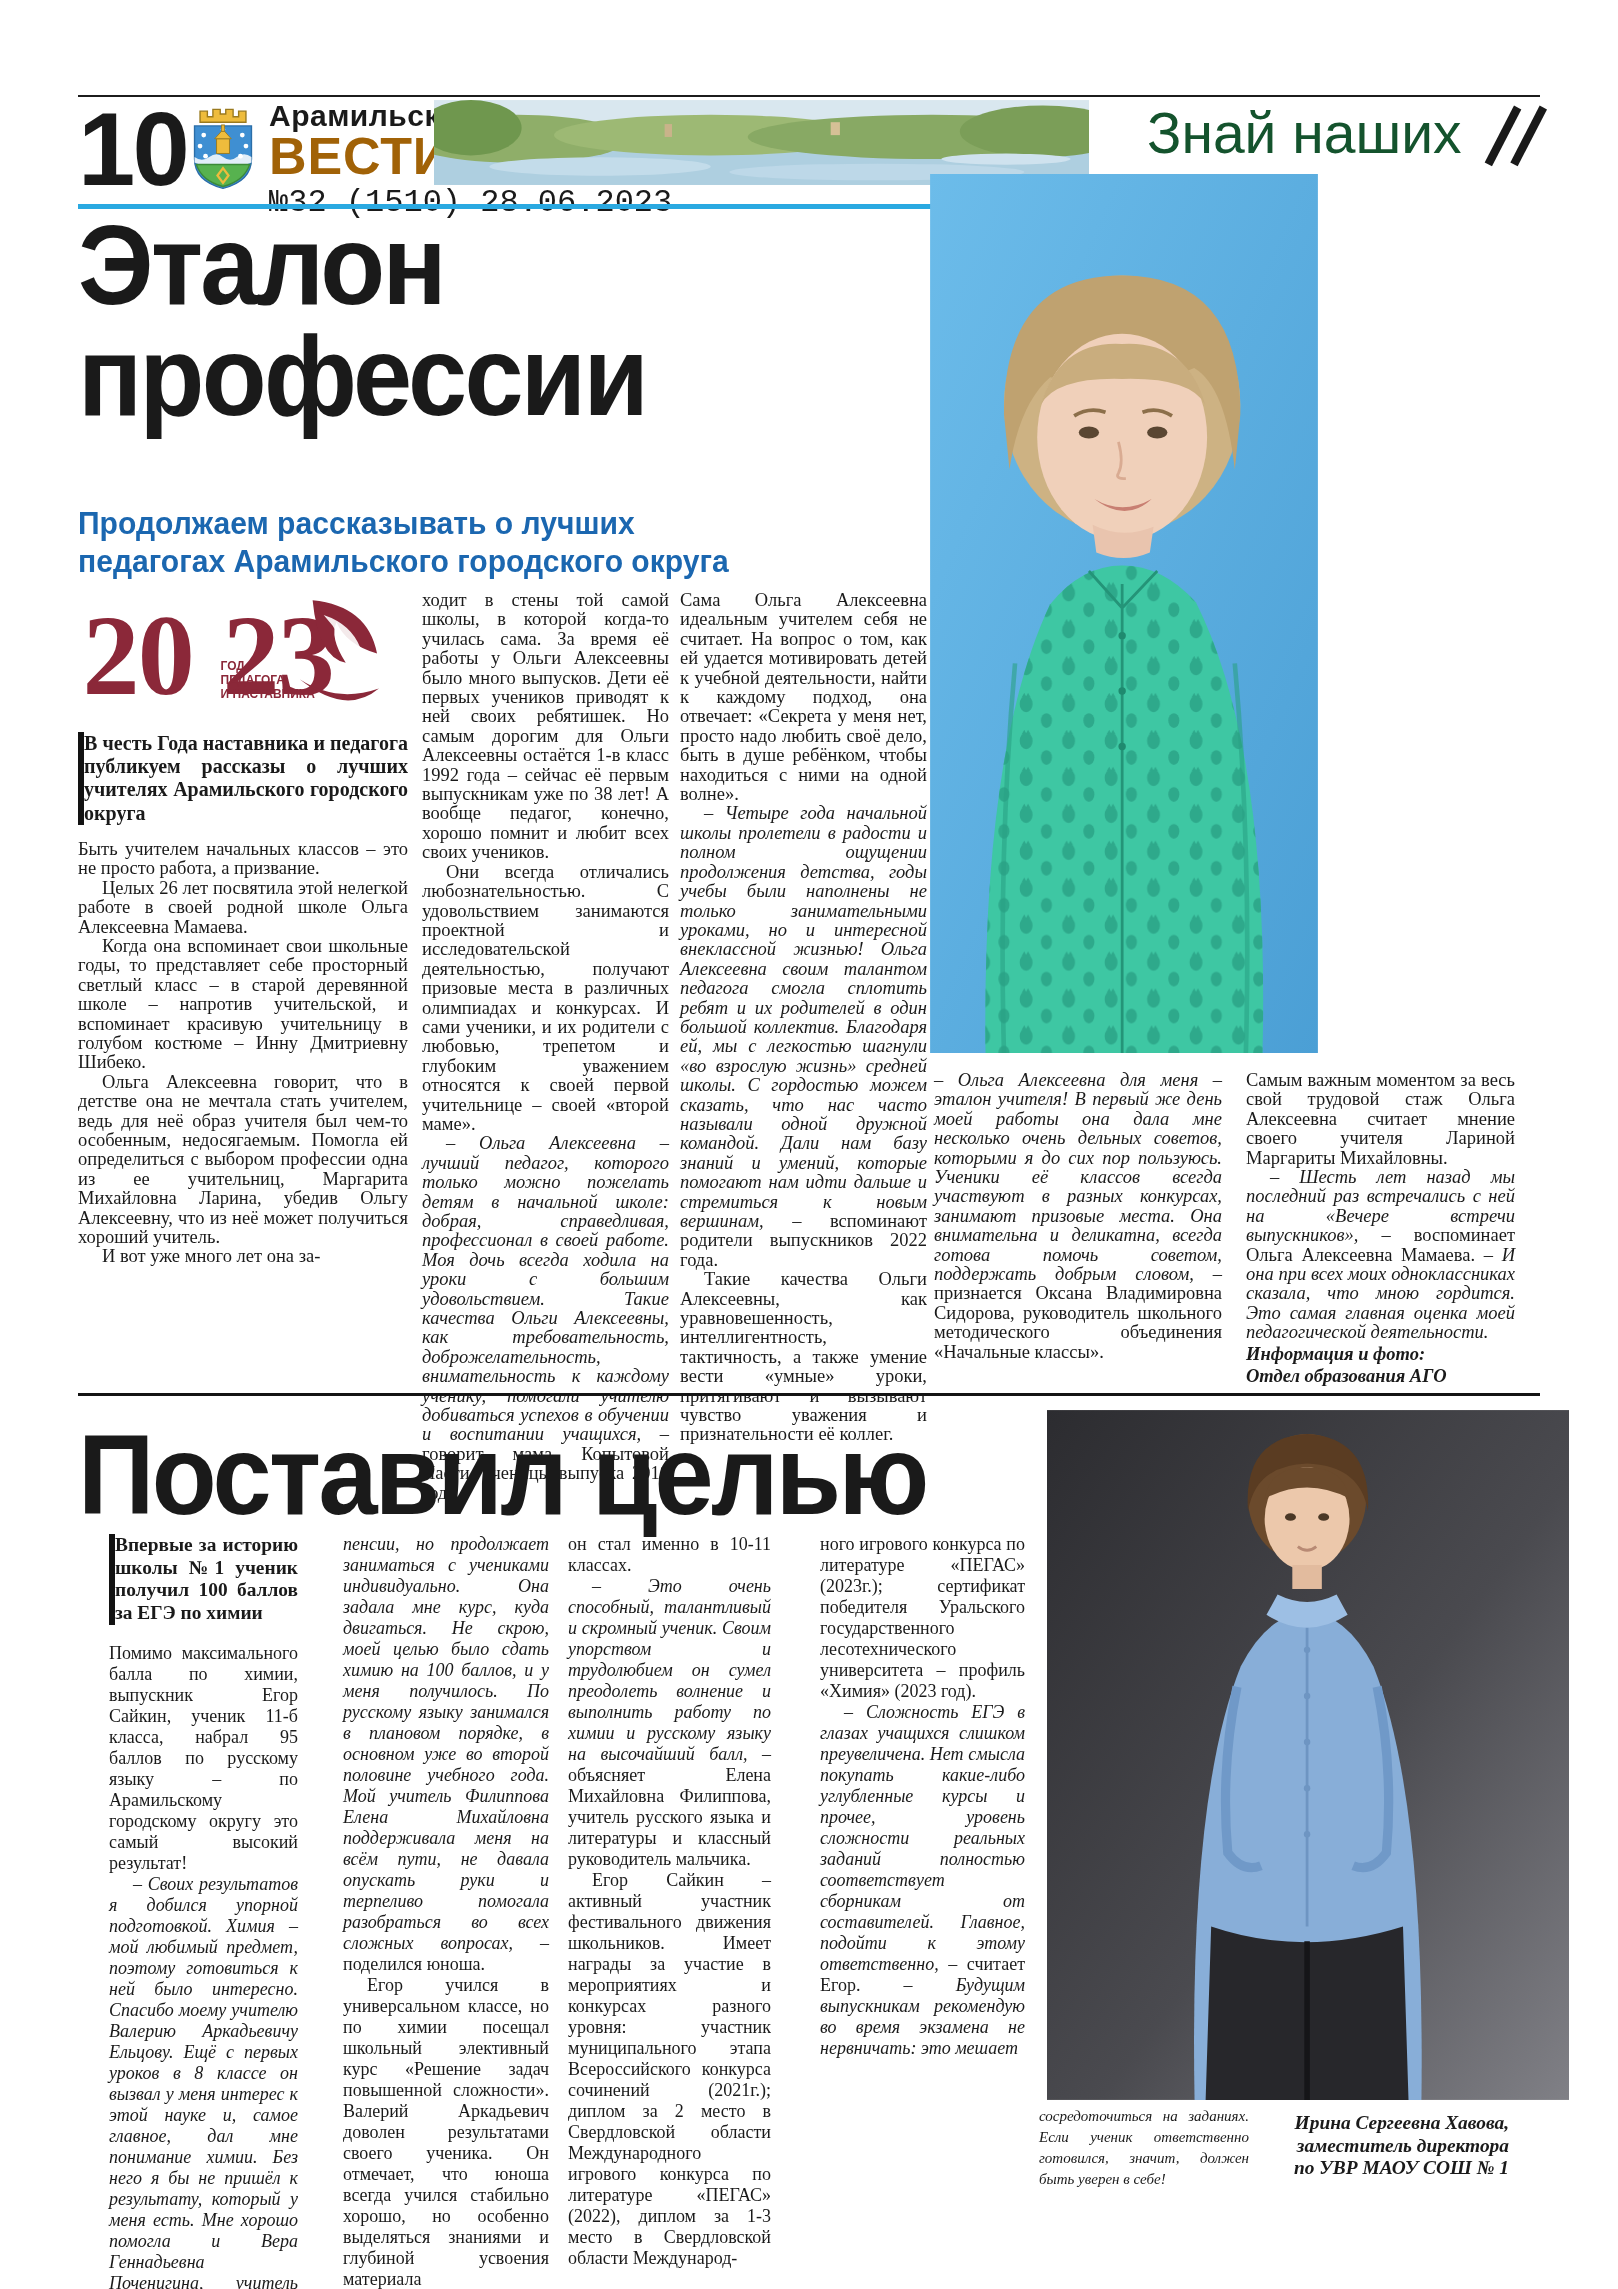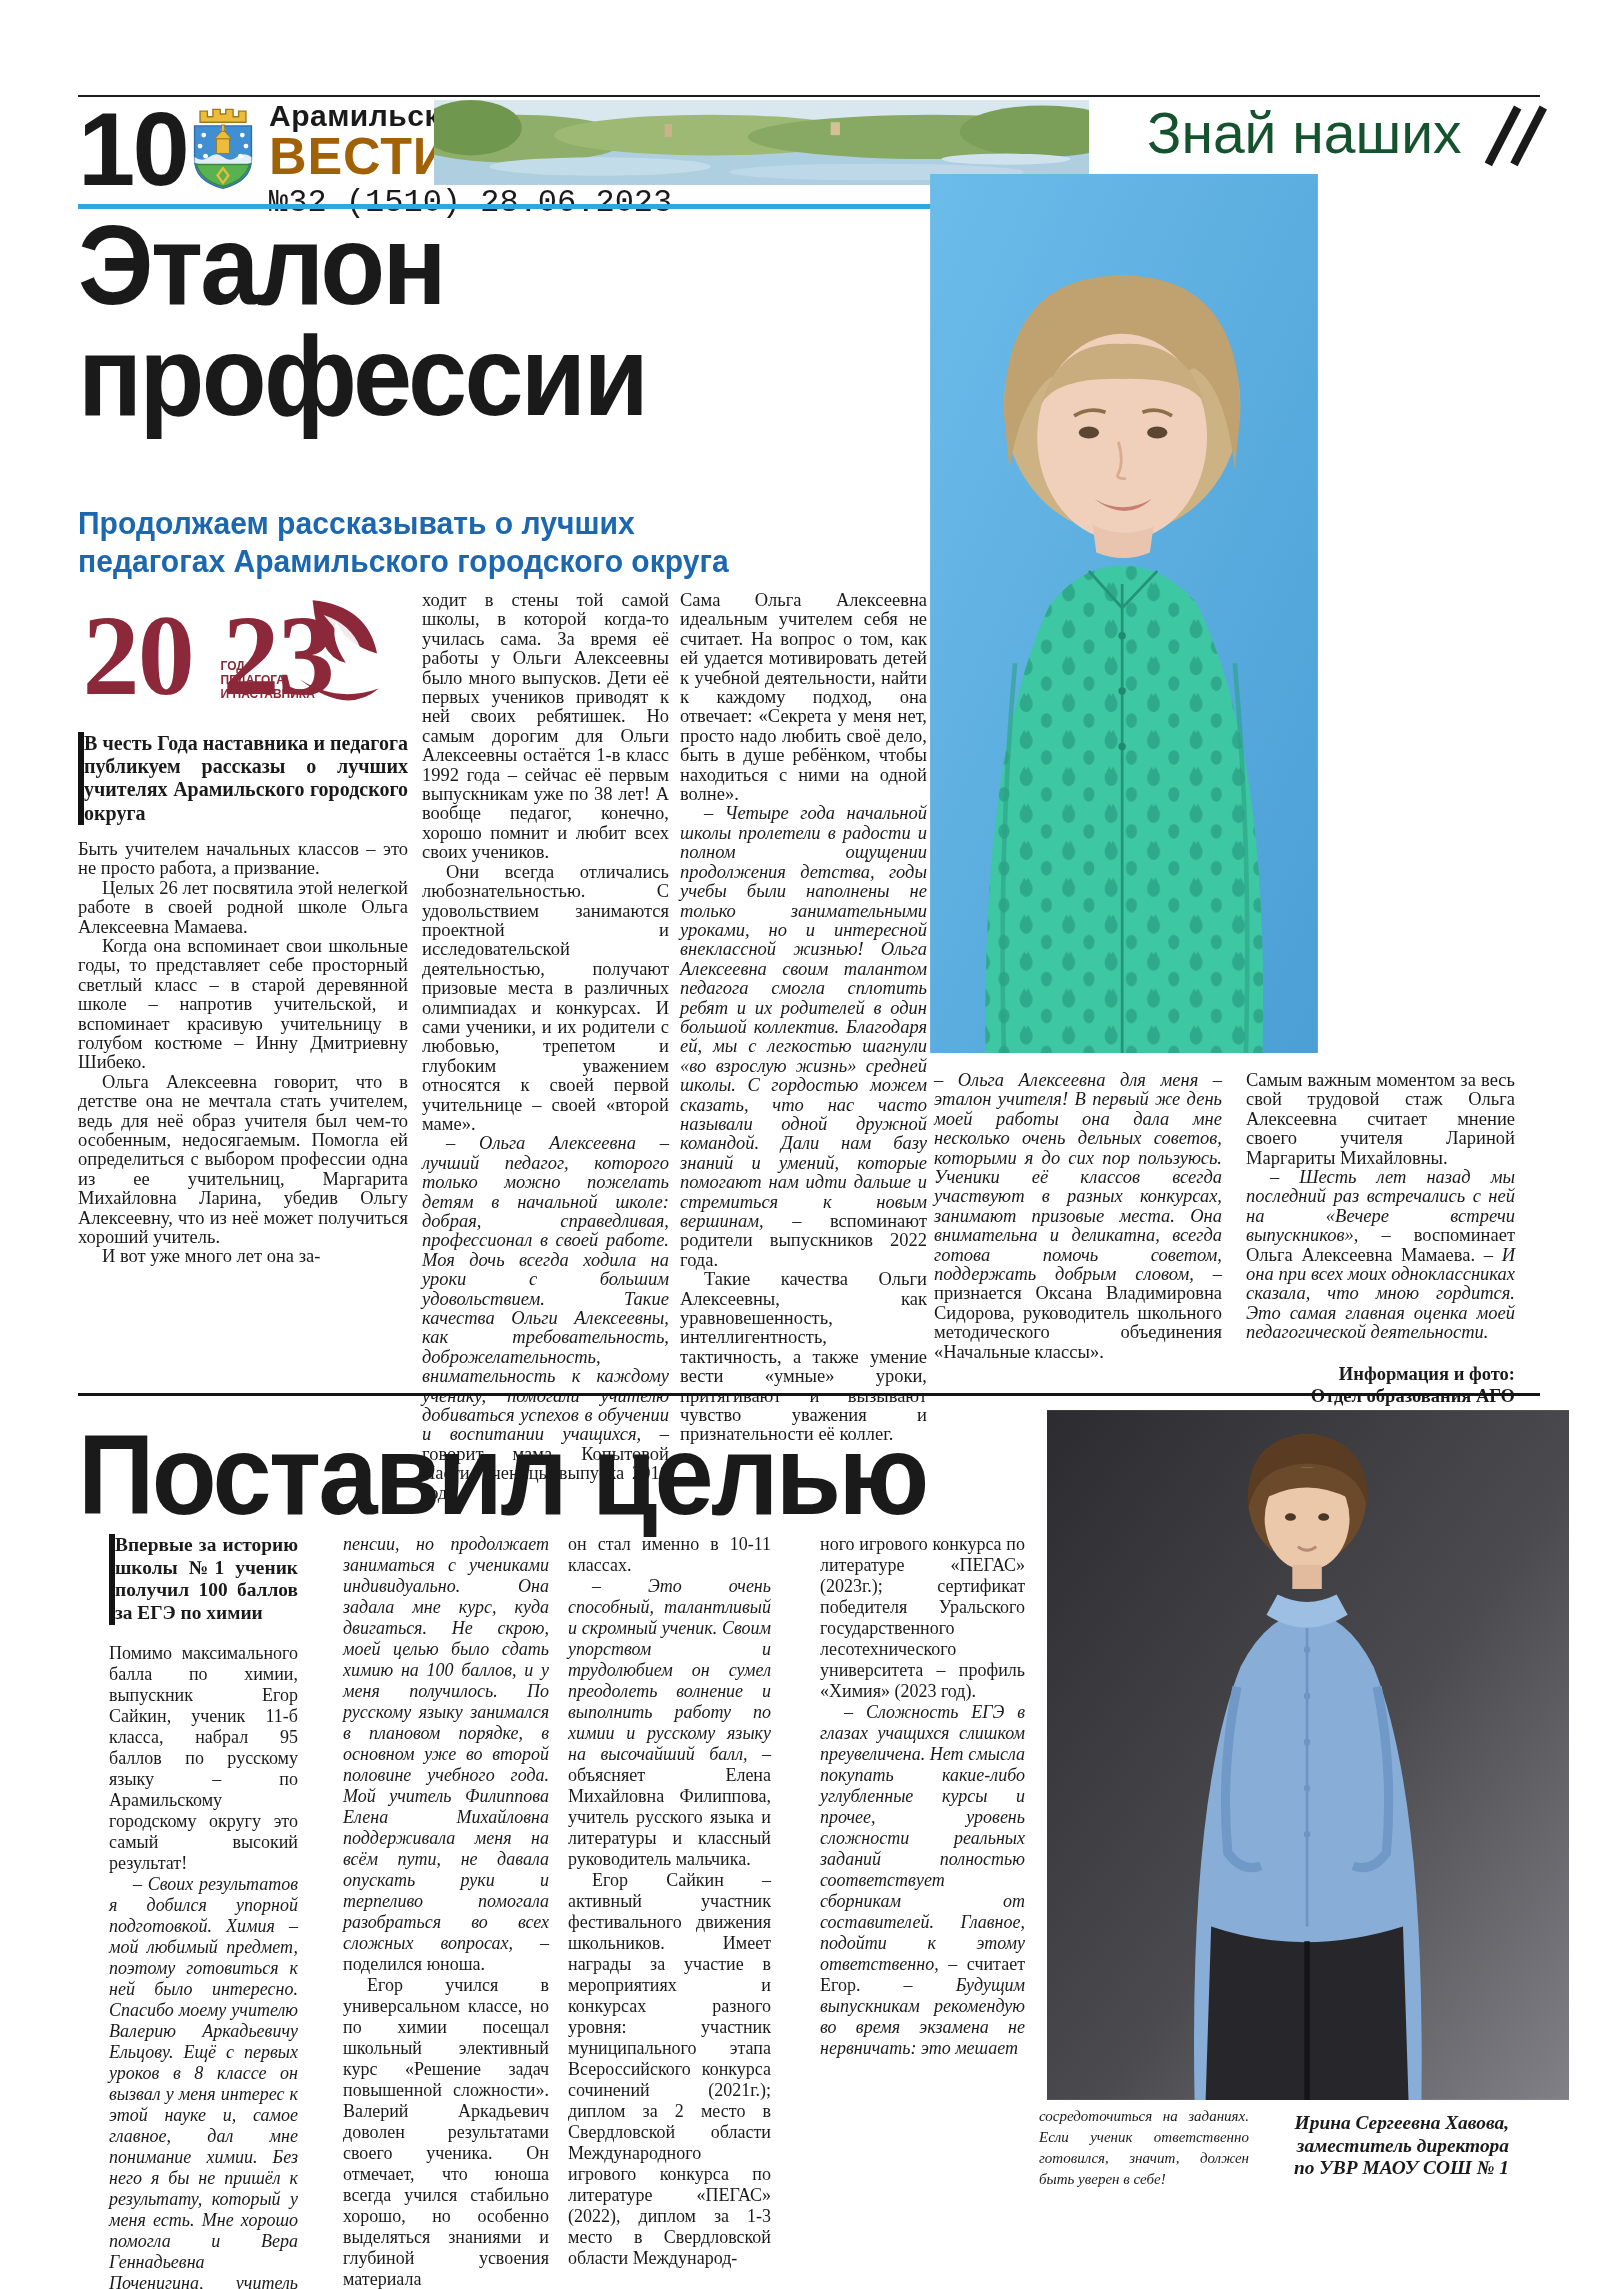--- a/index.html
+++ b/index.html
@@ -35,21 +35,21 @@
   .c1a1{left:78px;top:591px;width:330px;}
   .c2a1{left:422px;top:591px;width:247px;}
   .c3a1{left:680px;top:591px;width:247px;}
   .c4a1{left:934px;top:1071px;width:288px;}
   .c5a1{left:1246px;top:1071px;width:269px;}
 
   .logo2023{width:314px;height:127px;margin:0 0 9.2px 3.7px;}
   .lead{font-weight:700;border-left:6.5px solid #121212;
         font-size:20px;line-height:1.17;text-align:justify;margin-bottom:14.8px;}
   .lead p{margin:0;}
-  .credit{margin-top:20px;font-weight:700;font-size:18.5px;line-height:1.2;text-align:right;}
+  .credit{font-weight:700;font-style:italic;font-size:18.5px;line-height:1.2;text-align:left;}
 
   .mid-rule{left:78px;top:1393px;width:1462px;height:2.8px;background:#141414;}
 
   
   .a2-title{left:78px;top:1419px;font-family:"Liberation Sans",sans-serif;font-weight:700;
             font-size:113px;line-height:1;letter-spacing:-2.8px;transform:scaleX(.94);transform-origin:left top;}
   .photo2{left:1047px;top:1410px;width:522px;height:690px;}
   .a2col{font-size:18px;line-height:21px;}
   .c1a2{left:109px;top:1534px;width:189px;}
   .c1a2 .lead{margin-bottom:18.5px;font-size:19.4px;}

